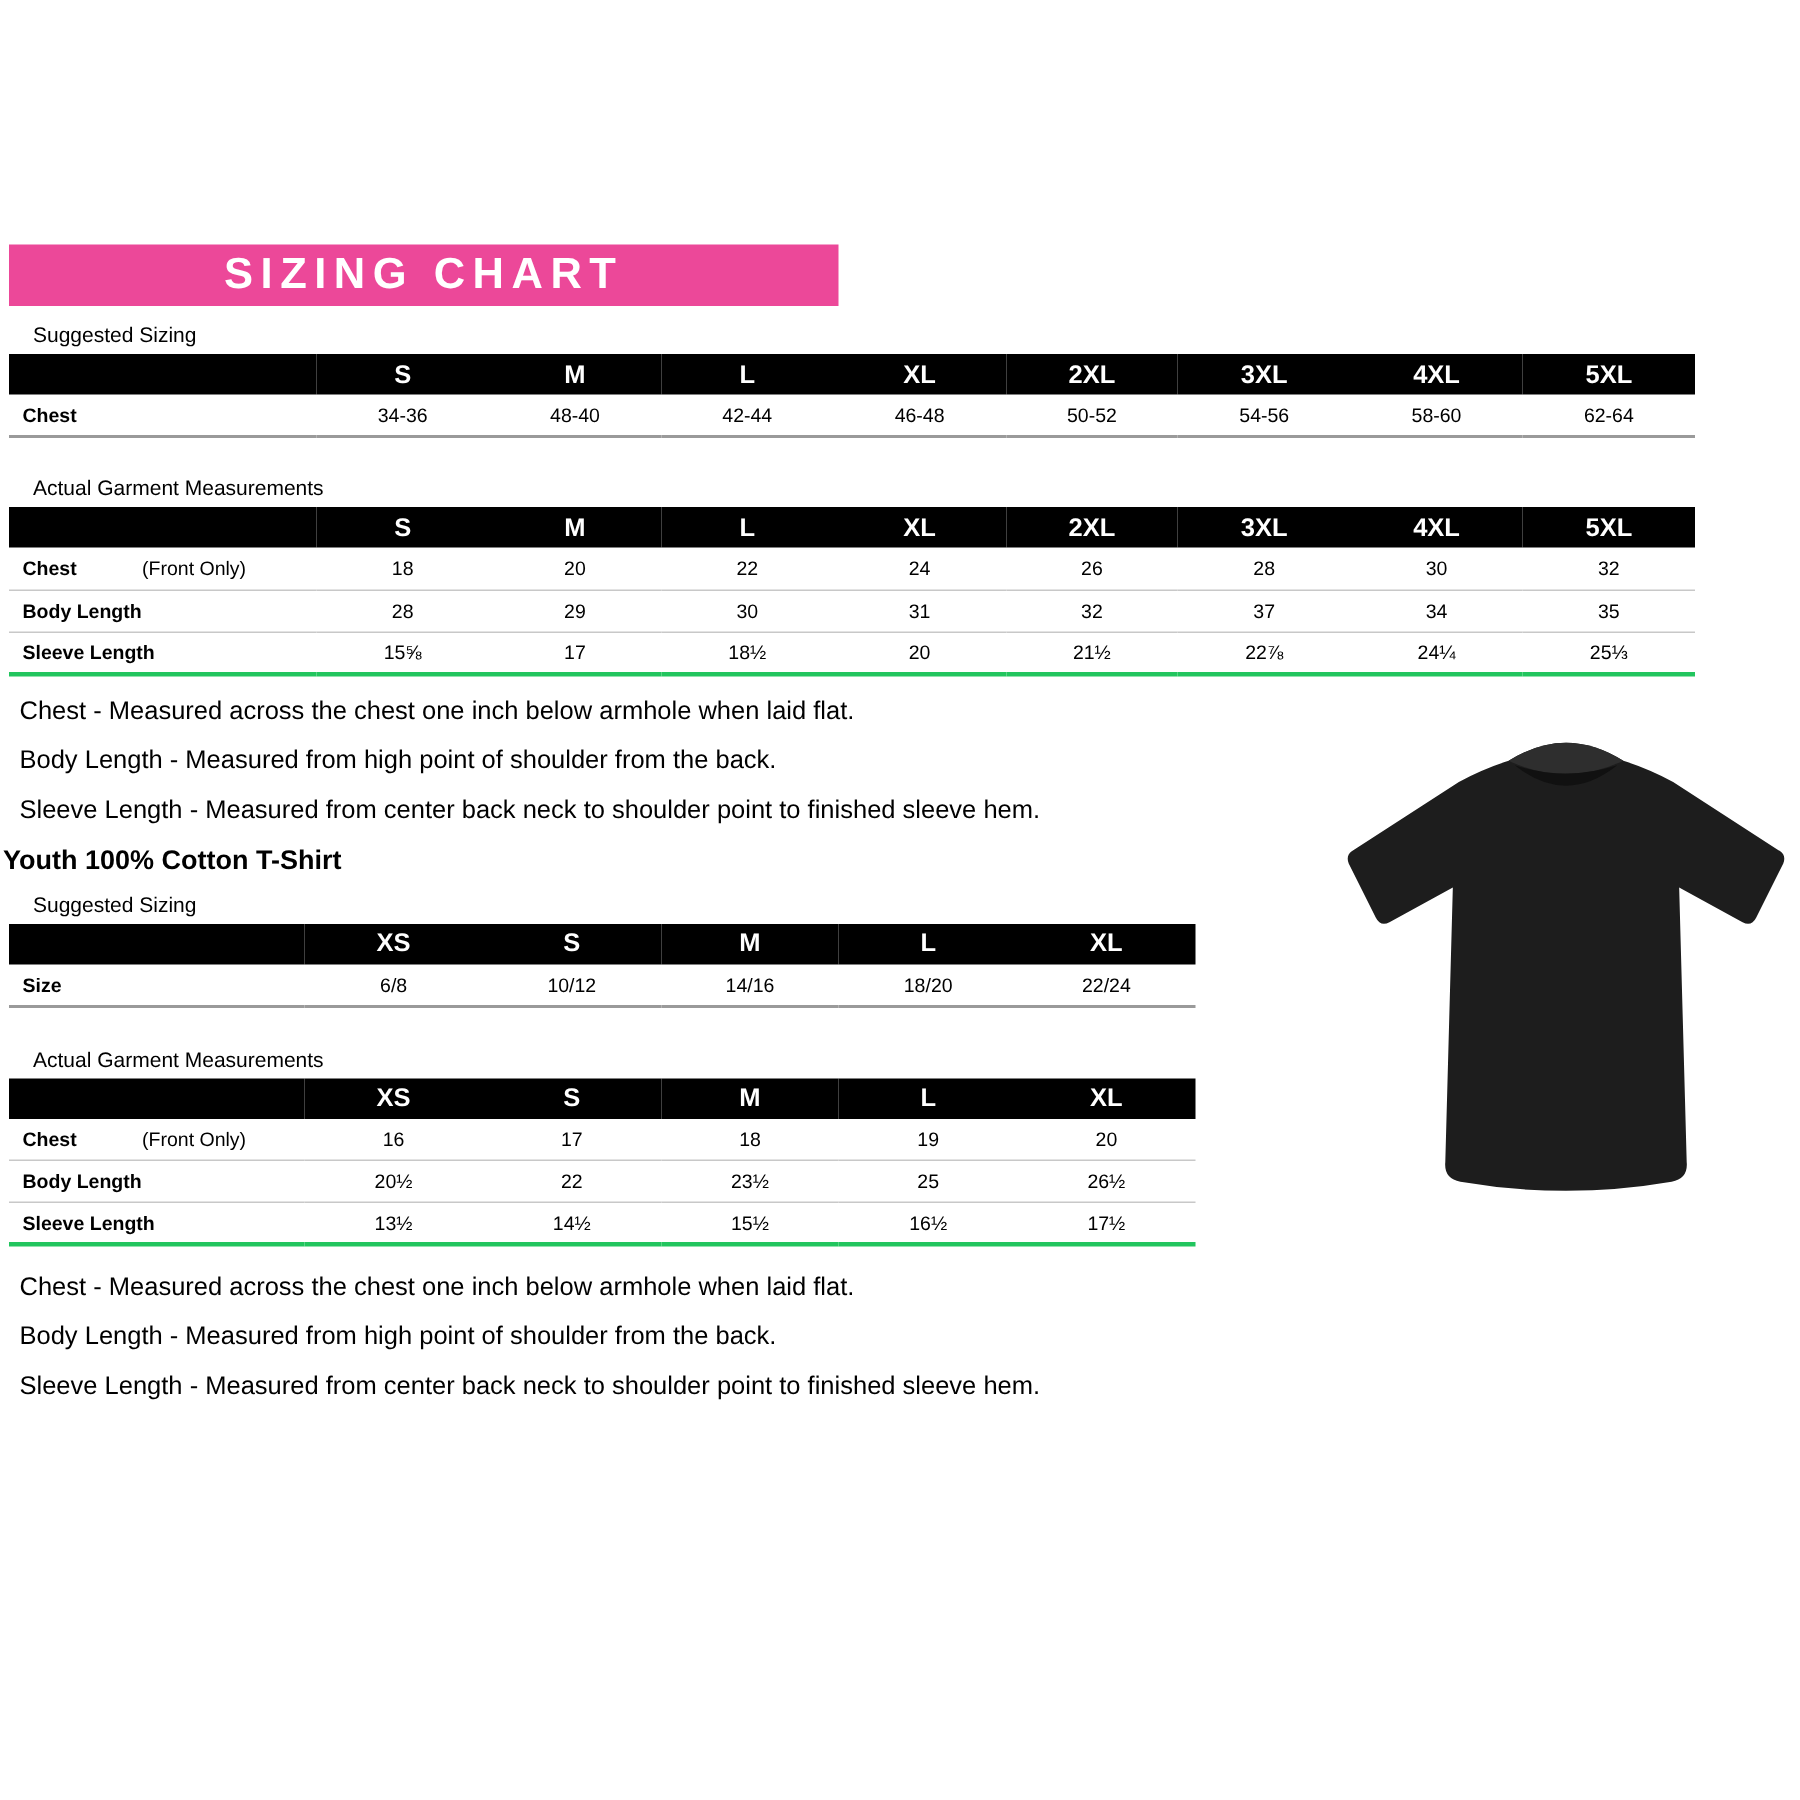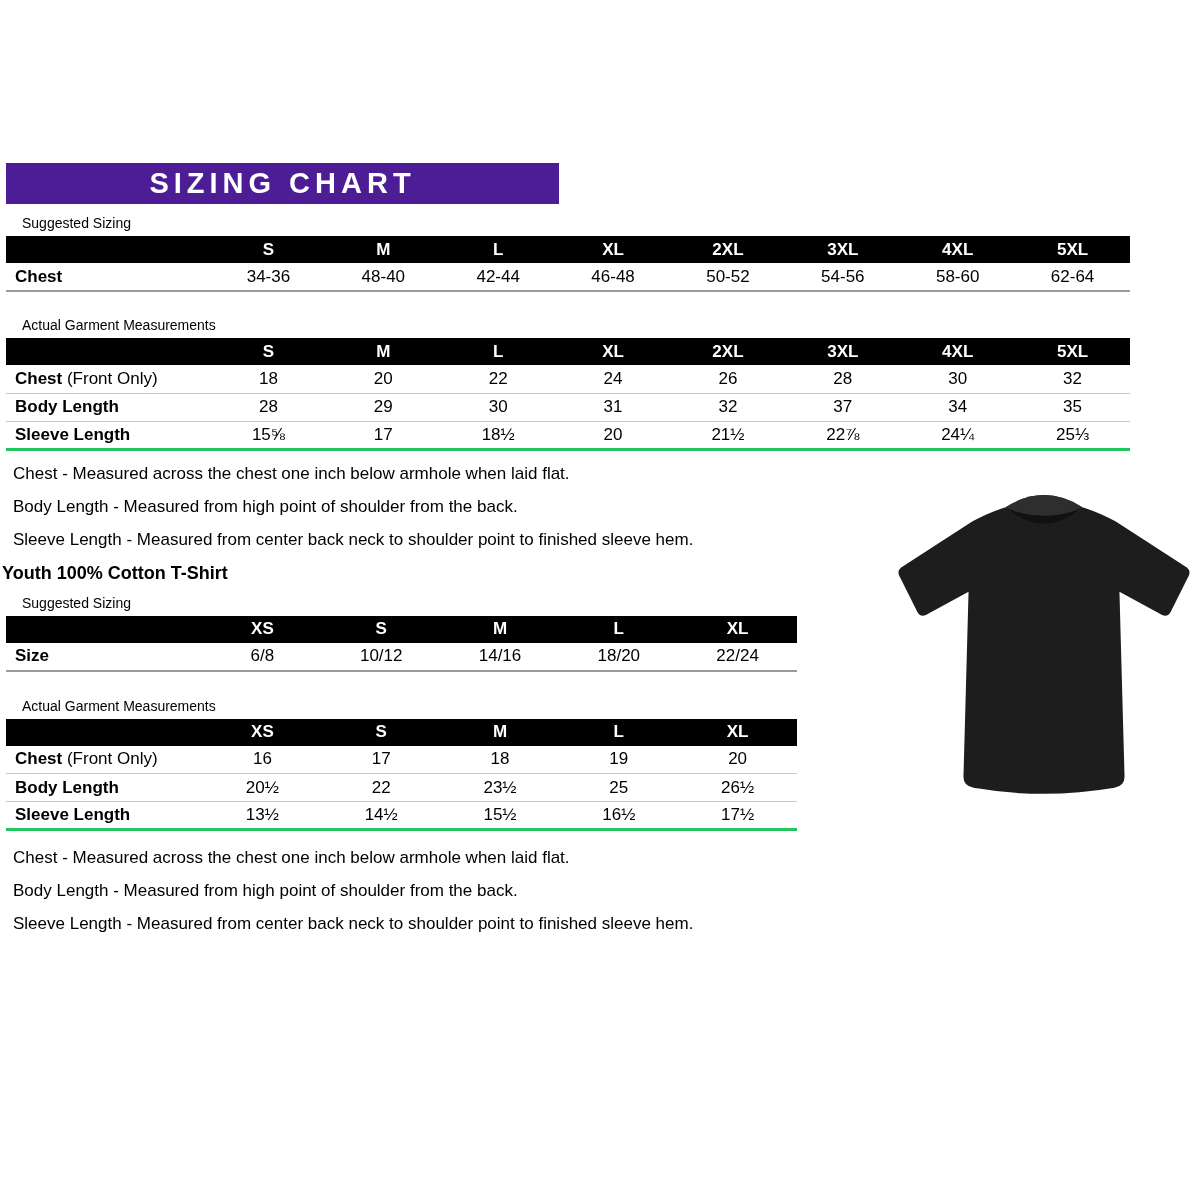--- a/index.html
+++ b/index.html
@@ -3,35 +3,35 @@
 <meta charset="utf-8">
 <style>
   * { box-sizing: border-box; }
   html, body { margin: 0; padding: 0; background: #fff; }
   body { font-family: "Liberation Sans", "DejaVu Sans", sans-serif; color: #000; }
   .page { position: relative; width: 1200px; height: 1200px; background: #fff; overflow: hidden; }
   .content { position: absolute; top: 163px; left: 6px; width: 1130px; }
 
   .header-row { display: flex; align-items: flex-start; }
   .adult-title { margin: 3px 0 0 8px; font-size: 27px; font-weight: 400; flex: 0 0 334px; white-space: nowrap; }
-  .banner { flex: 0 0 553px; height: 41px; background: #4c1d95; color: #fff; font-size: 29px;
+  .banner { flex: 0 0 553px; height: 41px; background: #ec4899; color: #fff; font-size: 29px;
             font-weight: 700; letter-spacing: 5px; text-align: center; line-height: 41px; }
 
   .section-label { font-size: 14px; margin: 11px 0 5px 16px; }
 
   table { border-collapse: collapse; table-layout: fixed; }
   .adult-table { width: 1124px; }
   .youth-table { width: 791px; }
   th { background: #000; color: #fff; font-size: 17px; font-weight: 700; height: 27px; padding: 0; text-align: center; }
-  td { font-size: 17px; text-align: center; height: 28px; padding: 0; border-bottom: 1px solid #c8c8c8; }
+  td { font-size: 13px; text-align: center; height: 28px; padding: 0; border-bottom: 1px solid #c8c8c8; }
   th.label-col, td.label-col { text-align: left; padding-left: 9px; }
   .adult-table .label-col { width: 205px; }
   .youth-table .label-col { width: 197px; }
   td.label-col { font-weight: 700; }
-  td.label-col .suffix { font-weight: 400; }
+  td.label-col .suffix { font-weight: 400; padding-left: 40px; }
   tbody tr:last-child td { border-bottom: 3px solid #22c55e; }
   table.one-row tbody tr:last-child td { border-bottom: 2px solid #9a9a9a; }
 
   .notes { margin: 13px 0 0 7px; }
   .notes p { margin: 0 0 13px 0; font-size: 17px; }
 
   .youth-title { font-size: 18px; font-weight: 700; margin: 5px 0 6px -4px; }
 
   .tshirt { position: absolute; left: 893px; top: 477px; width: 302px; height: 338px; }
 </style>

